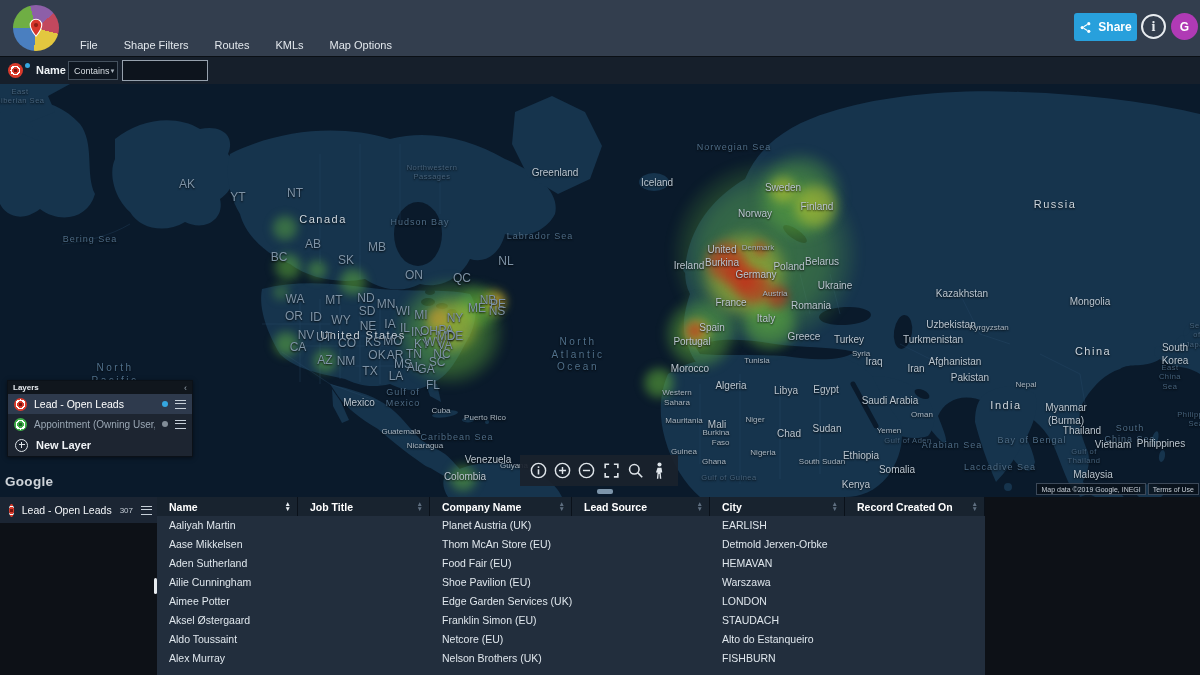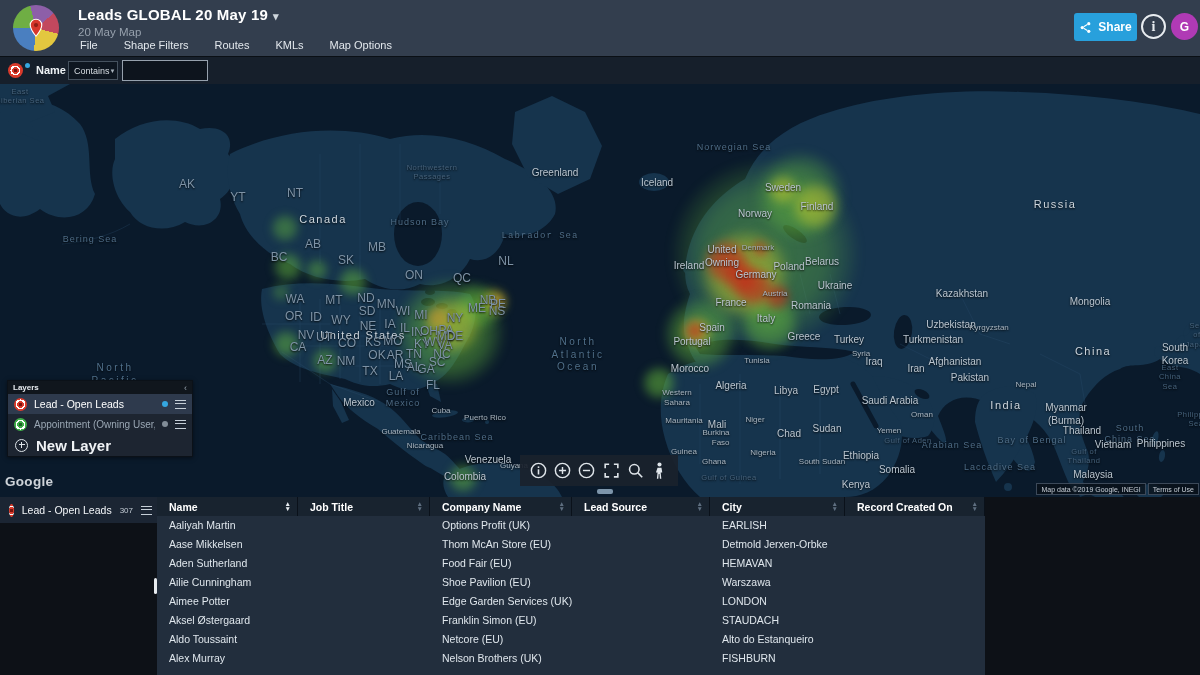--- a/index.html
+++ b/index.html
@@ -65,21 +65,21 @@
   .layer-row.active .nm{color:#ffffff;font-size:10.5px;}
   .lmark{width:13px;height:13px;border-radius:50%;flex:none;}
   .vdot{width:6px;height:6px;border-radius:50%;flex:none;}
   .burger{width:11px;height:9px;border-top:1.5px solid #c6cfd8;border-bottom:1.5px solid #c6cfd8;position:relative;flex:none;}
   .burger::after{content:"";position:absolute;left:0;right:0;top:2.5px;border-top:1.5px solid #c6cfd8;}
   .newlayer{height:22px;display:flex;align-items:center;gap:8px;padding:0 7px;cursor:pointer;}
   .plus-ic{width:13px;height:13px;border:1.5px solid #dfe5ea;border-radius:50%;position:relative;flex:none;}
   .plus-ic::before,.plus-ic::after{content:"";position:absolute;background:#dfe5ea;}
   .plus-ic::before{left:2.5px;right:2.5px;top:4.6px;height:1.4px;}
   .plus-ic::after{top:2.5px;bottom:2.5px;left:4.6px;width:1.4px;}
-  .newlayer .nm{font-size:15px;color:#f0f3f6;font-weight:bold;}
+  .newlayer .nm{font-size:11px;color:#f0f3f6;font-weight:bold;}
 
   
   .mctrl{position:absolute;left:520px;top:371px;width:158px;height:31px;background:rgba(26,34,45,.92);
          display:flex;align-items:center;justify-content:space-around;padding:0 6px;}
   .mbtn{width:22px;height:22px;display:flex;align-items:center;justify-content:center;cursor:pointer;}
   .mbtn svg{width:19px;height:19px;}
 
   .glogo{position:absolute;left:5px;top:390px;font-size:13.5px;font-weight:bold;color:#e4e8ec;letter-spacing:.3px;opacity:.9;}
   .attrib{position:absolute;right:1px;top:399px;display:flex;gap:2px;}
   .attrib div{background:rgba(10,16,24,.75);border:1px solid #3c4document9;border:1px solid #3c4959;color:#c7ced6;font-size:7px;padding:1.5px 4px;}
@@ -106,24 +106,20 @@
 <body>
 
 <div class="stage">
 
   <div class="hdr">
     <div class="logo">
       <svg viewBox="0 0 24 24">
         <path d="M12 2.5c-3.5 0-6.3 2.7-6.3 6.2 0 4.6 6.3 12.3 6.3 12.3s6.3-7.7 6.3-12.3C18.3 5.2 15.5 2.5 12 2.5z" fill="#d7372c" stroke="#ffffff" stroke-width="1.2"></path>
         <circle cx="12" cy="8.8" r="2.3" fill="#8e1f17"></circle>
       </svg>
-    </div>
-    <div class="titleblock">
-      <div class="title"><span>Leads GLOBAL 20 May 19</span><span class="caret">▾</span></div>
-      <div class="subtitle">20 May Map</div>
     </div>
     <div class="menu" id="menu">
         <span class="menu-item">File</span>
         <span class="menu-item">Shape Filters</span>
         <span class="menu-item">Routes</span>
         <span class="menu-item">KMLs</span>
         <span class="menu-item">Map Options</span>
       </div>
     <div class="share-btn">
       <svg width="13" height="13" viewBox="0 0 24 24">
@@ -242,21 +238,21 @@
       </div>
     <div class="labels" id="labels">
         <span class="lbl wsm" style="left: 20px; top: 12px;">East
 Siberian Sea</span>
         <span class="lbl w" style="left: 90px; top: 156px;">Bering Sea</span>
         <span class="lbl wb" style="left: 115px; top: 290px;">North
 Pacific</span>
         <span class="lbl wsm" style="left: 432px; top: 88px;">Northwestern
 Passages</span>
         <span class="lbl w" style="left: 420px; top: 139px;">Hudson Bay</span>
-        <span class="lbl w" style="left: 540px; top: 153px; font-family: Liberation Mono, monospace;">Labrador Sea</span>
+        <span class="lbl w" style="left: 540px; top: 153px;">Labrador Sea</span>
         <span class="lbl w" style="left: 734px; top: 64px;">Norwegian Sea</span>
         <span class="lbl wb" style="left: 578px; top: 271px;">North
 Atlantic
 Ocean</span>
         <span class="lbl w" style="left: 403px; top: 314px;">Gulf of
 Mexico</span>
         <span class="lbl w" style="left: 457px; top: 354px;">Caribbean Sea</span>
         <span class="lbl wsm" style="left: 729px; top: 394px;">Gulf of Guinea</span>
         <span class="lbl wsm" style="left: 908px; top: 357px;">Gulf of Aden</span>
         <span class="lbl w" style="left: 952px; top: 362px;">Arabian Sea</span>
@@ -272,21 +268,21 @@
         <span class="lbl cb" style="left: 323px; top: 136px;">Canada</span>
         <span class="lbl cb" style="left: 363px; top: 252px;">United States</span>
         <span class="lbl cb" style="left: 1055px; top: 121px;">Russia</span>
         <span class="lbl cb" style="left: 1093px; top: 268px;">China</span>
         <span class="lbl cb" style="left: 1006px; top: 322px;">India</span>
         <span class="lbl c" style="left: 359px; top: 319px;">Mexico</span>
         <span class="lbl c" style="left: 555px; top: 89px;">Greenland</span>
         <span class="lbl c" style="left: 657px; top: 99px;">Iceland</span>
         <span class="lbl c" style="left: 689px; top: 182px;">Ireland</span>
         <span class="lbl c" style="left: 722px; top: 172px;">United
-Owning</span>
+Burkina</span>
         <span class="lbl c" style="left: 755px; top: 130px;">Norway</span>
         <span class="lbl c" style="left: 783px; top: 104px;">Sweden</span>
         <span class="lbl c" style="left: 817px; top: 123px;">Finland</span>
         <span class="lbl csm" style="left: 758px; top: 164px;">Denmark</span>
         <span class="lbl c" style="left: 789px; top: 183px;">Poland</span>
         <span class="lbl c" style="left: 822px; top: 178px;">Belarus</span>
         <span class="lbl c" style="left: 835px; top: 202px;">Ukraine</span>
         <span class="lbl c" style="left: 756px; top: 191px;">Germany</span>
         <span class="lbl csm" style="left: 775px; top: 210px;">Austria</span>
         <span class="lbl c" style="left: 731px; top: 219px;">France</span>
@@ -525,21 +521,21 @@
             <span class="sort">
               <span>▲</span>
               <span>▼</span>
             </span>
           </div>
         </div>
       <div id="tbody">
           <div class="tr">
             <div class="td" style="width: 141px;">Aaliyah Martin</div>
             <div class="td" style="width: 132px;"></div>
-            <div class="td" style="width: 142px;">Options Profit (UK)</div>
+            <div class="td" style="width: 142px;">Planet Austria (UK)</div>
             <div class="td" style="width: 138px;"></div>
             <div class="td" style="width: 135px;">EARLISH</div>
             <div class="td" style="width: 140px;"></div>
           </div>
           <div class="tr">
             <div class="td" style="width: 141px;">Aase Mikkelsen</div>
             <div class="td" style="width: 132px;"></div>
             <div class="td" style="width: 142px;">Thom McAn Store (EU)</div>
             <div class="td" style="width: 138px;"></div>
             <div class="td" style="width: 135px;">Detmold Jerxen-Orbke</div>

